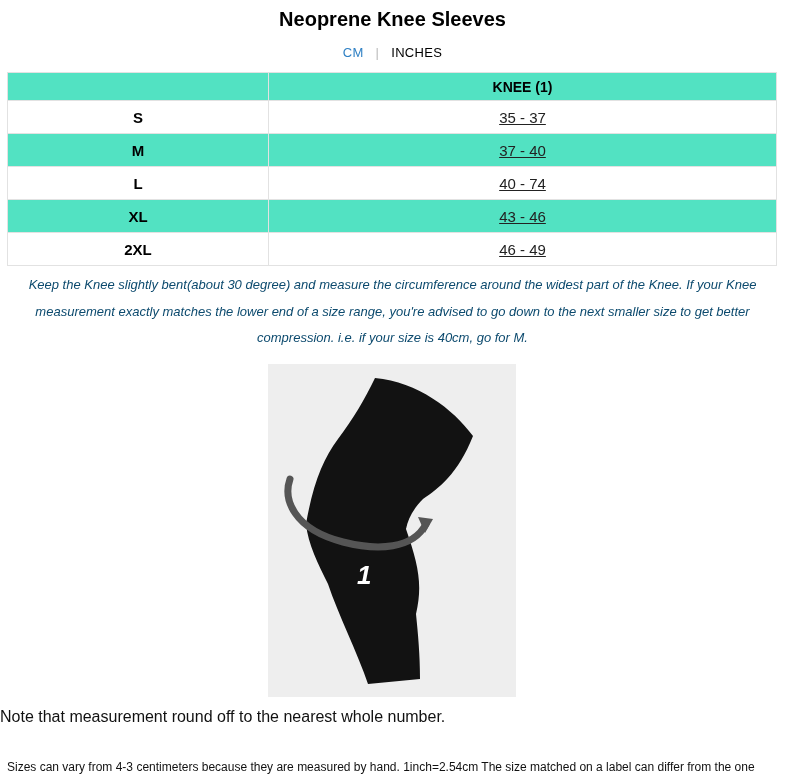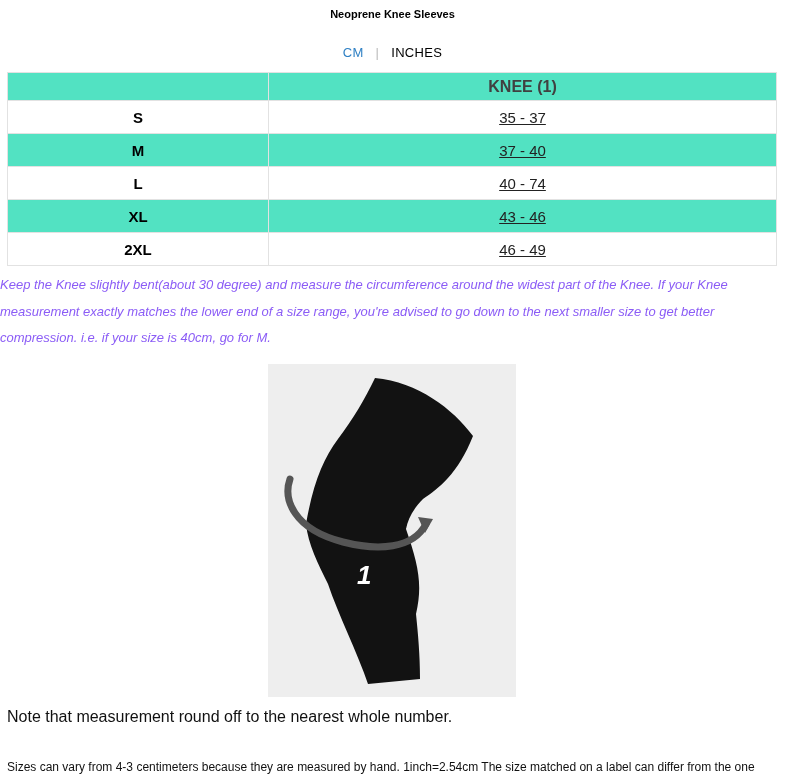--- a/index.html
+++ b/index.html
@@ -1,34 +1,34 @@
 <!DOCTYPE html>
 <html><head>
   <meta charset="utf-8">
   <style>
     html, body { margin: 0; padding: 0; background: #ffffff; }
     body { width: 785px; height: 778px; overflow: hidden; position: relative; font-family: "Liberation Sans", sans-serif; color: #111; }
-    .title { position: absolute; top: 8px; left: 0; width: 785px; text-align: center; font-size: 11px; font-weight: bold; color: #000; }
+    .title { position: absolute; top: 8px; left: 0; width: 785px; text-align: center; font-size: 20px; font-weight: bold; color: #000; }
     .units { position: absolute; top: 45px; left: 0; width: 785px; text-align: center; font-size: 13px; letter-spacing: 0.3px; }
     .units .cm { color: #2f80c4; }
     .units .sep { color: #bbb; margin: 0 8px; }
     .units .in { color: #000000; }
     table.size { position: absolute; top: 72px; left: 7px; width: 770px; border-collapse: collapse; table-layout: fixed; }
     table.size td, table.size th { border: 1px solid #e2e2e2; text-align: center; padding: 0; }
-    table.size th { height: 27px; font-size: 16px; font-weight: bold; color: #404040; background: #52e2c2; }
+    table.size th { height: 27px; font-size: 14px; font-weight: bold; color: #000000; background: #52e2c2; }
     table.size td { height: 32px; font-size: 15px; }
     table.size td.size-label { font-weight: bold; color: #000; }
     table.size td.val { color: #222; text-decoration: underline; }
     table.size tr.alt td { background: #52e2c2; }
     .col1 { width: 261px; }
-    .note { position: absolute; top: 272px; left: 0; width: 785px; font-size: 13px; font-style: italic; line-height: 26.5px; color: #8b5cf6; }
+    .note { position: absolute; top: 272px; left: 0; width: 785px; text-align: center; font-size: 13px; font-style: italic; line-height: 26.5px; color: #0c4a6e; }
     .note p { margin: 0; }
     .figure { position: absolute; top: 364px; left: 268px; width: 248px; height: 333px; background: #eeeeee; }
     .figure svg { width: 100%; height: 100%; display: block; }
-    .round-note { position: absolute; top: 708px; left: 7px; font-size: 16px; color: #111; }
+    .round-note { position: absolute; top: 708px; left: 0; font-size: 16px; color: #111; }
     .disclaimer { position: absolute; top: 760px; left: 7px; font-size: 12px; color: #111; white-space: nowrap; }
   </style>
 </head>
 <body>
 
 <div class="title">Neoprene Knee Sleeves</div>
 
 <div class="units">
   <span class="cm">CM</span>
   <span class="sep">|</span>

